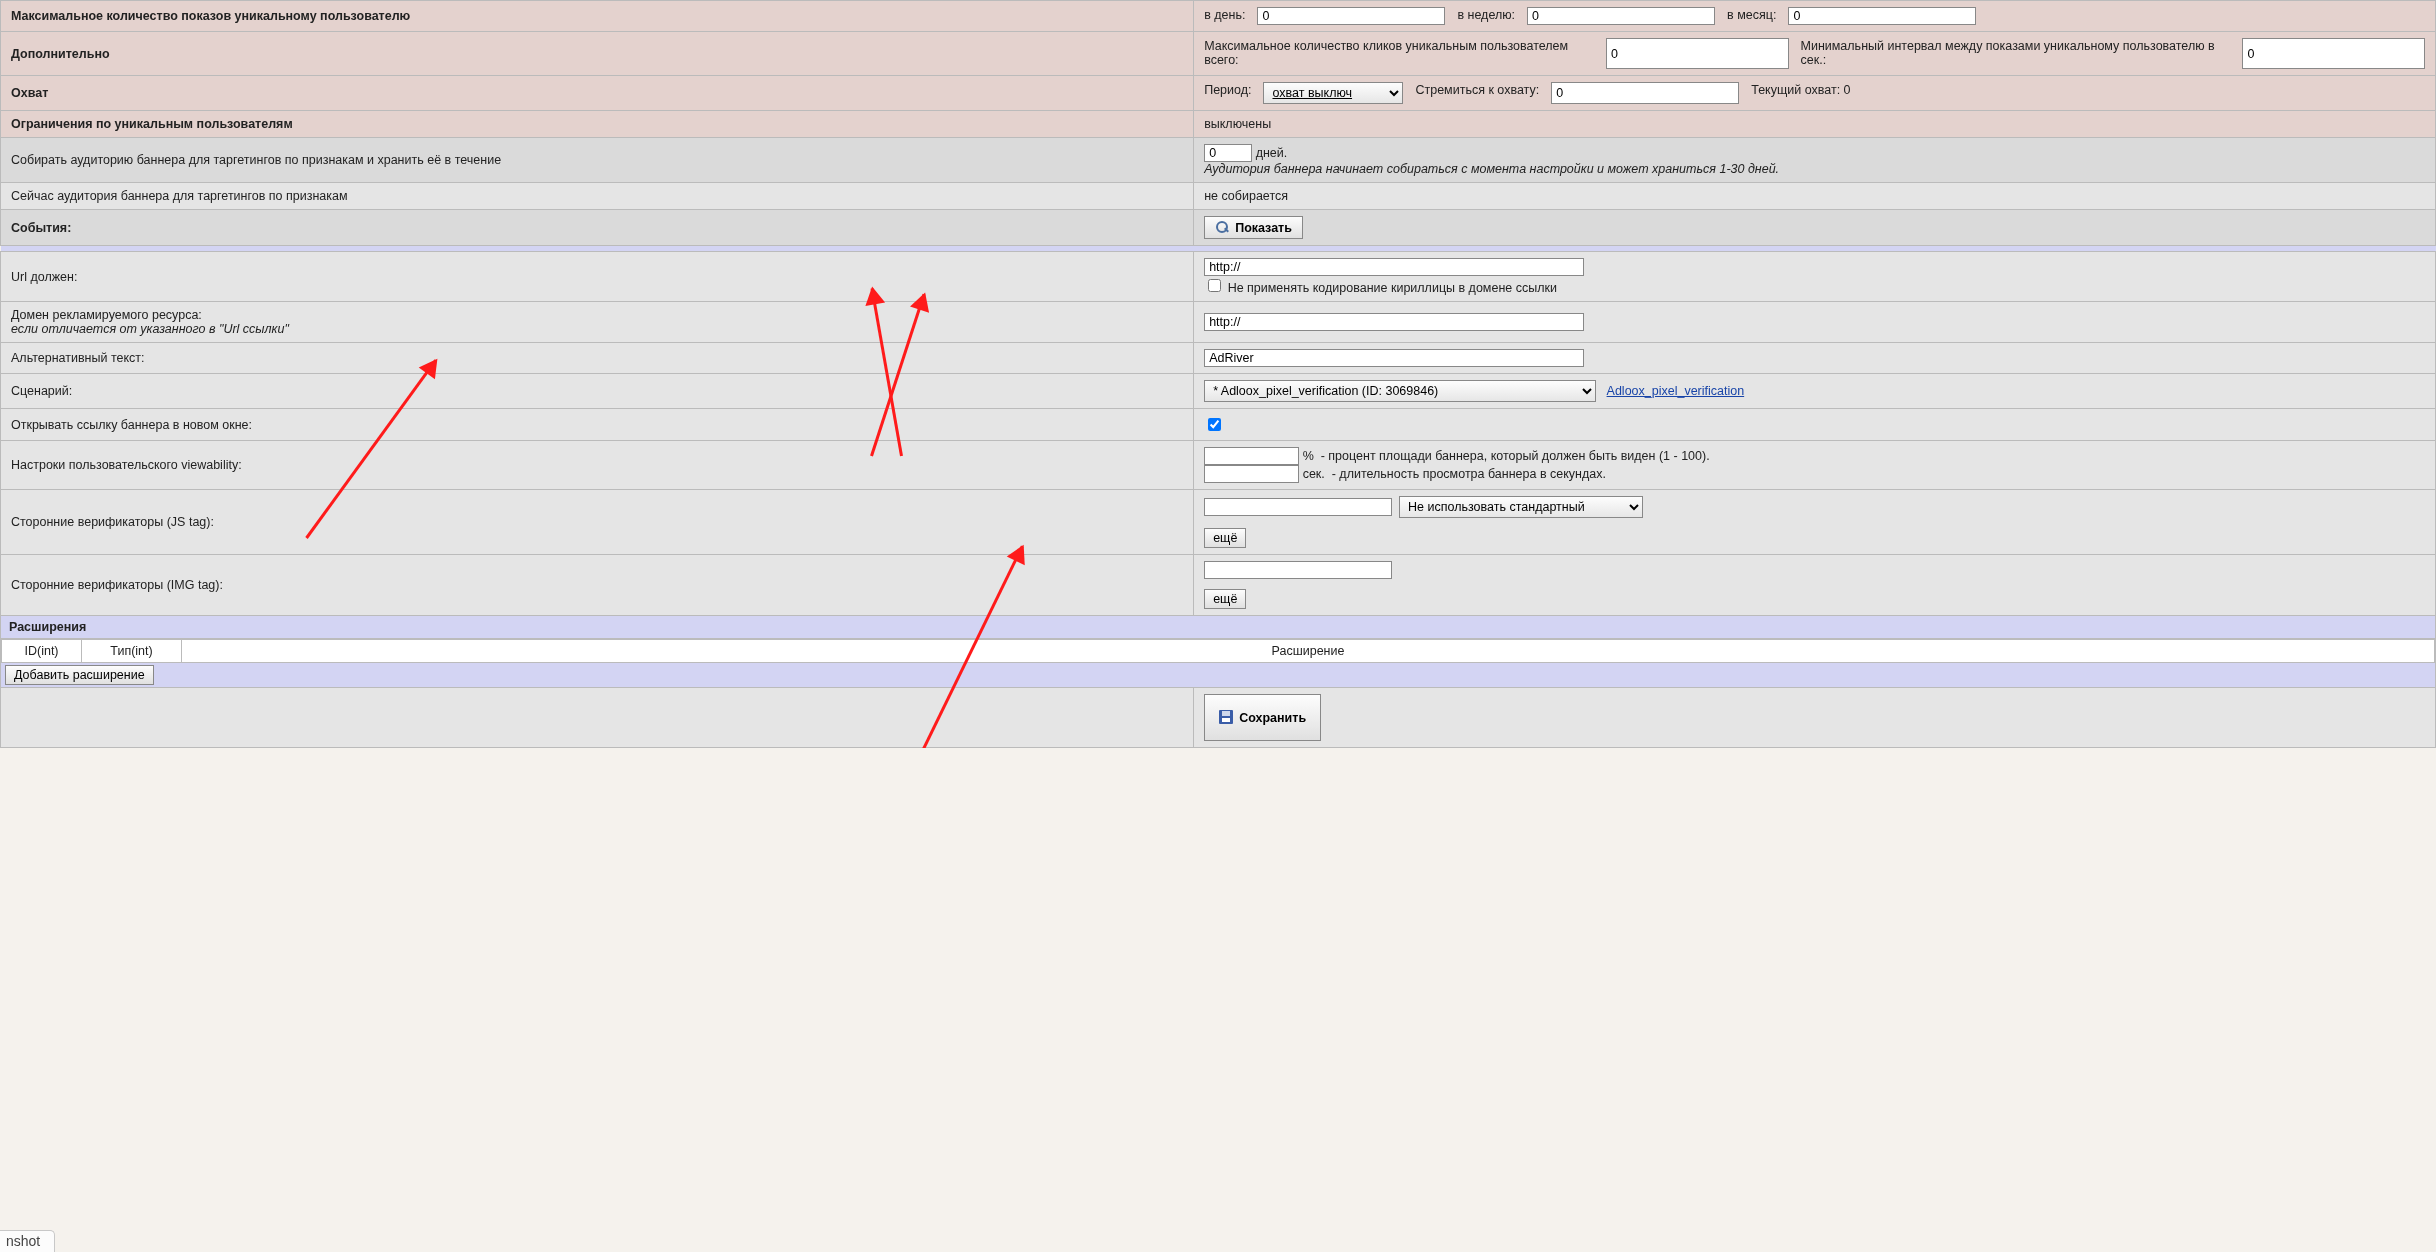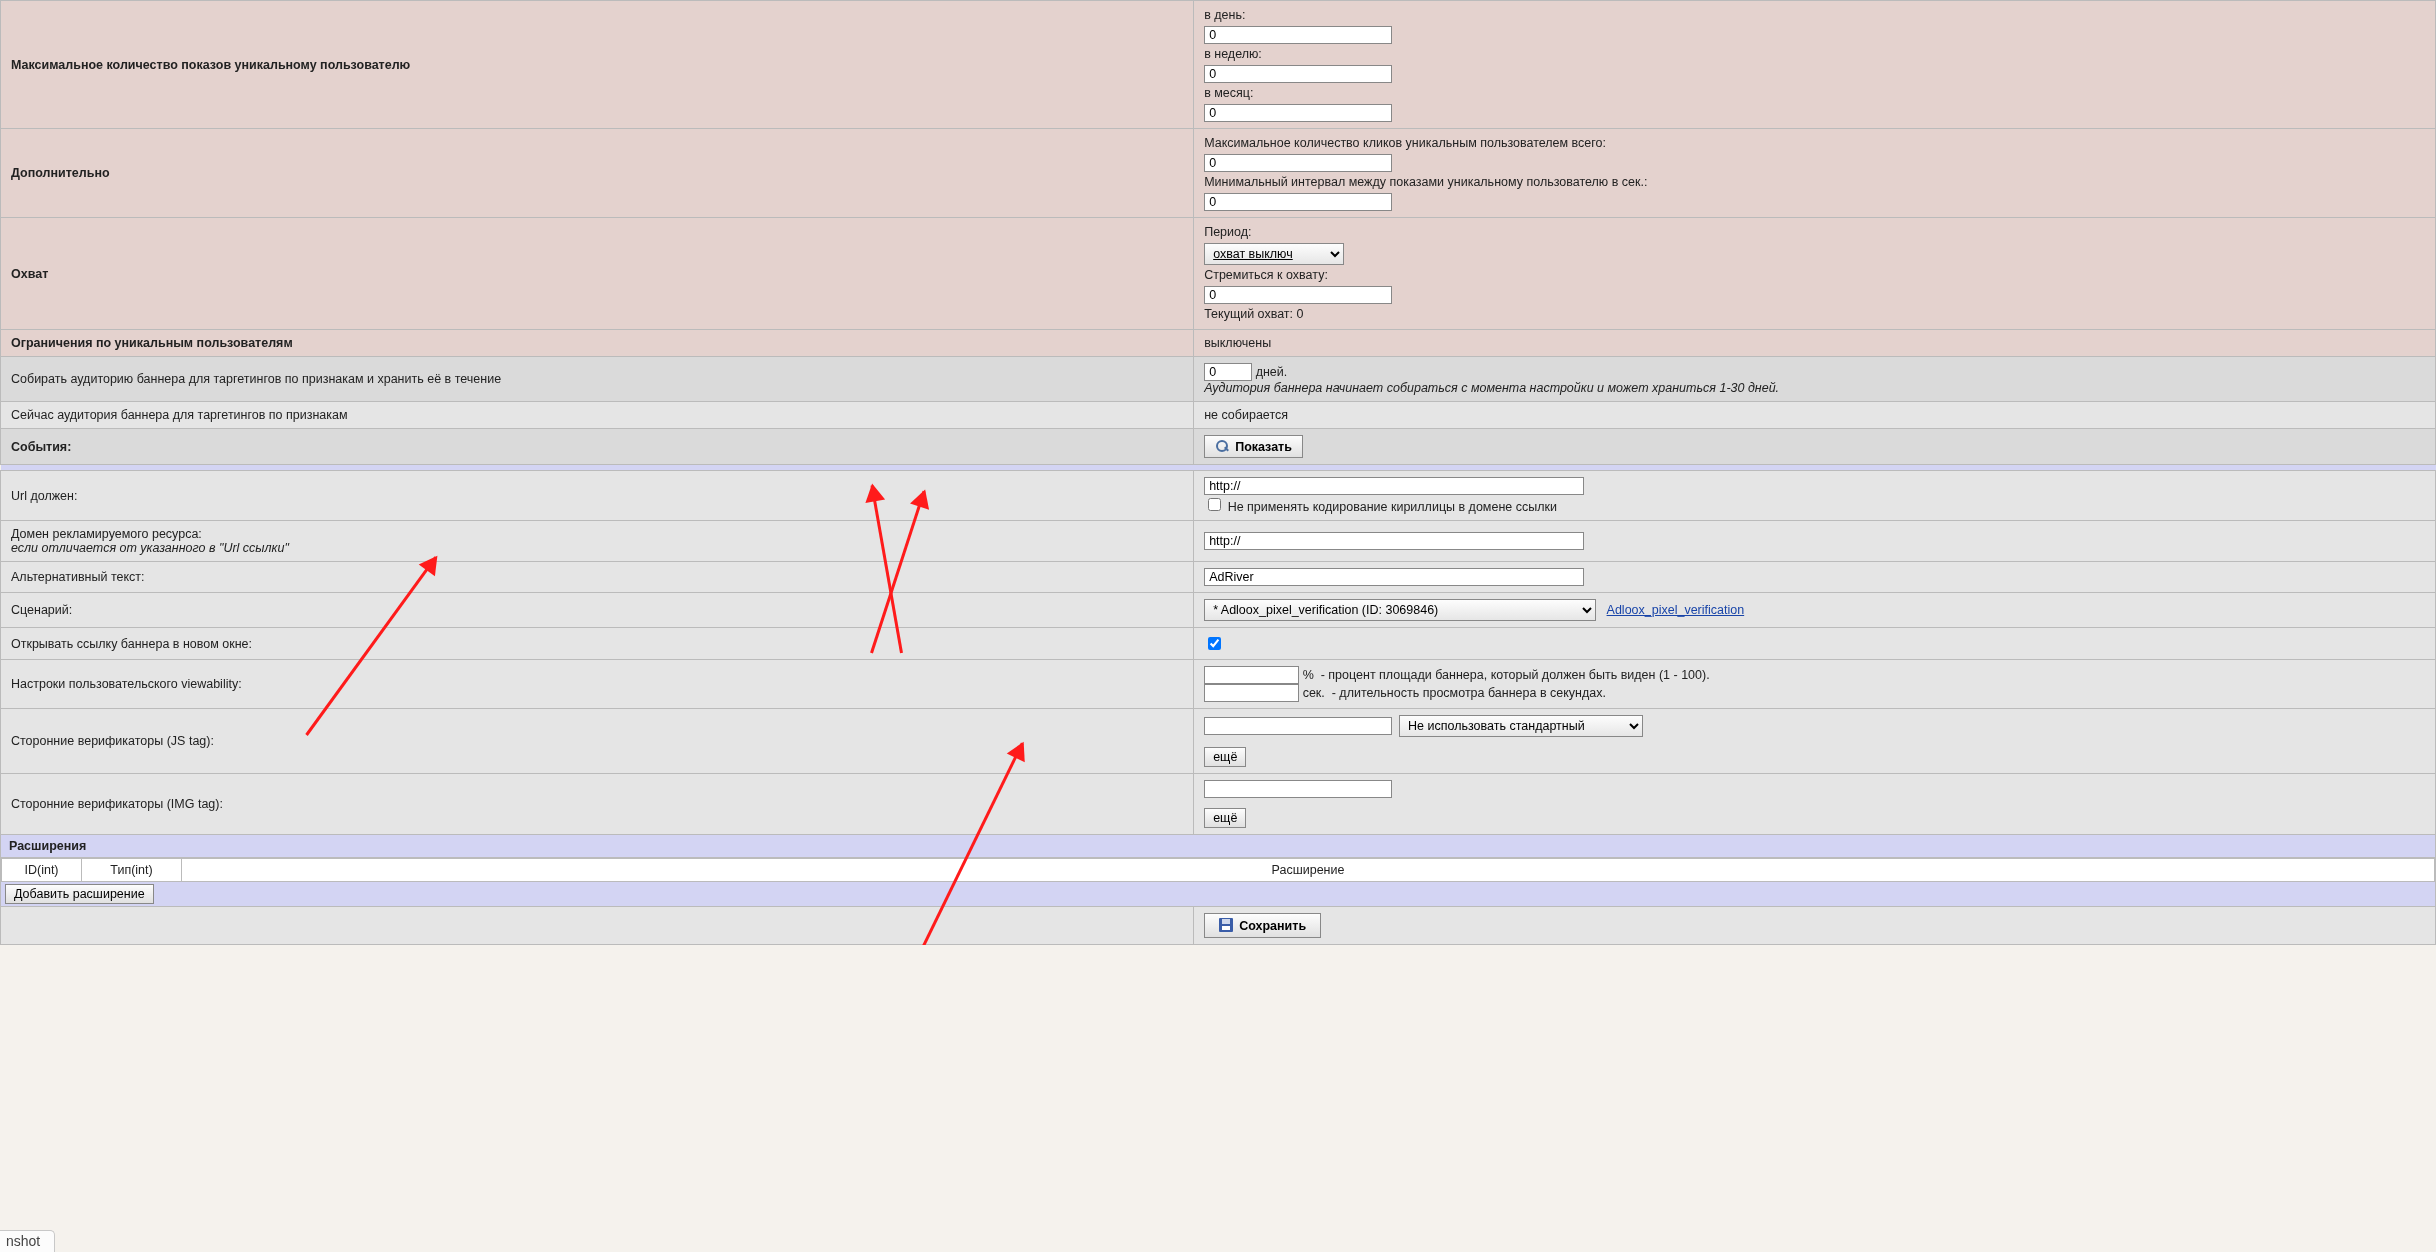--- a/index.html
+++ b/index.html
@@ -19,31 +19,31 @@
 input.w360{width:380px;}
 input.w42{width:48px;}
 input.w90{width:95px;}
 select{font-family:inherit;font-size:12.5px;border:1px solid #888;background:linear-gradient(#fdfdfd,#e6e6e6);padding:2px 4px;}
 .sel-short{width:140px;text-decoration:underline;}
 .sel-wide{width:392px;}
 .sel-mid{width:244px;}
 .sub-lbl{color:#222;margin:1px 0 2px 0;display:block;}
 .btn{display:inline-block;border:1px solid #888;background:linear-gradient(#fdfdfd,#e0e0e0);padding:3px 10px;cursor:pointer;font-size:12.5px;}
 .btn.small{padding:2px 8px;}
-.save-btn{padding:4px 14px;}
+.save-btn{padding:15px 14px;}
 .mag-icon{display:inline-block;width:14px;height:14px;vertical-align:-2px;margin-right:6px;position:relative;}
 .mag-icon::before{content:"";position:absolute;left:1px;top:1px;width:8px;height:8px;border:2px solid #4a6ea0;border-radius:50%;}
 .mag-icon::after{content:"";position:absolute;left:9px;top:9px;width:5px;height:2px;background:#4a6ea0;transform:rotate(45deg);}
 .disk-icon{display:inline-block;width:14px;height:14px;vertical-align:-2px;margin-right:6px;background:#3a5da8;position:relative;border-radius:1px;}
 .disk-icon::before{content:"";position:absolute;left:3px;top:1px;width:8px;height:5px;background:#cfd8ec;}
 .disk-icon::after{content:"";position:absolute;left:3px;bottom:2px;width:8px;height:4px;background:#fff;}
 a.link{color:#1844a8;}
 .headrow{background:#fff;text-align:center;font-size:12.5px;}
 .headrow td{border:1px solid #bbb;padding:4px;}
-.value-block{display:flex;flex-direction:column;gap:2px;}
+.value-block{display:flex;flex-direction:row;gap:12px;}
 .note{color:#222;}
 .screenshot-tag{position:fixed;left:0;bottom:0;background:#fcfcfc;border:1px solid #c8c8c8;border-left:none;border-bottom:none;border-top-right-radius:5px;padding:2px 14px 3px 6px;font-size:14px;color:#444;}
 .arrow{position:absolute;width:3px;background:#ff1b1b;transform-origin:bottom center;z-index:50;}
 .arrow::after{content:"";position:absolute;top:-2px;left:-8px;width:0;height:0;border-left:10px solid transparent;border-right:10px solid transparent;border-bottom:18px solid #ff1b1b;}
 .wrap{position:relative;width:100%;}
 </style>
 </head>
 <body>
 
 <div class="wrap">

